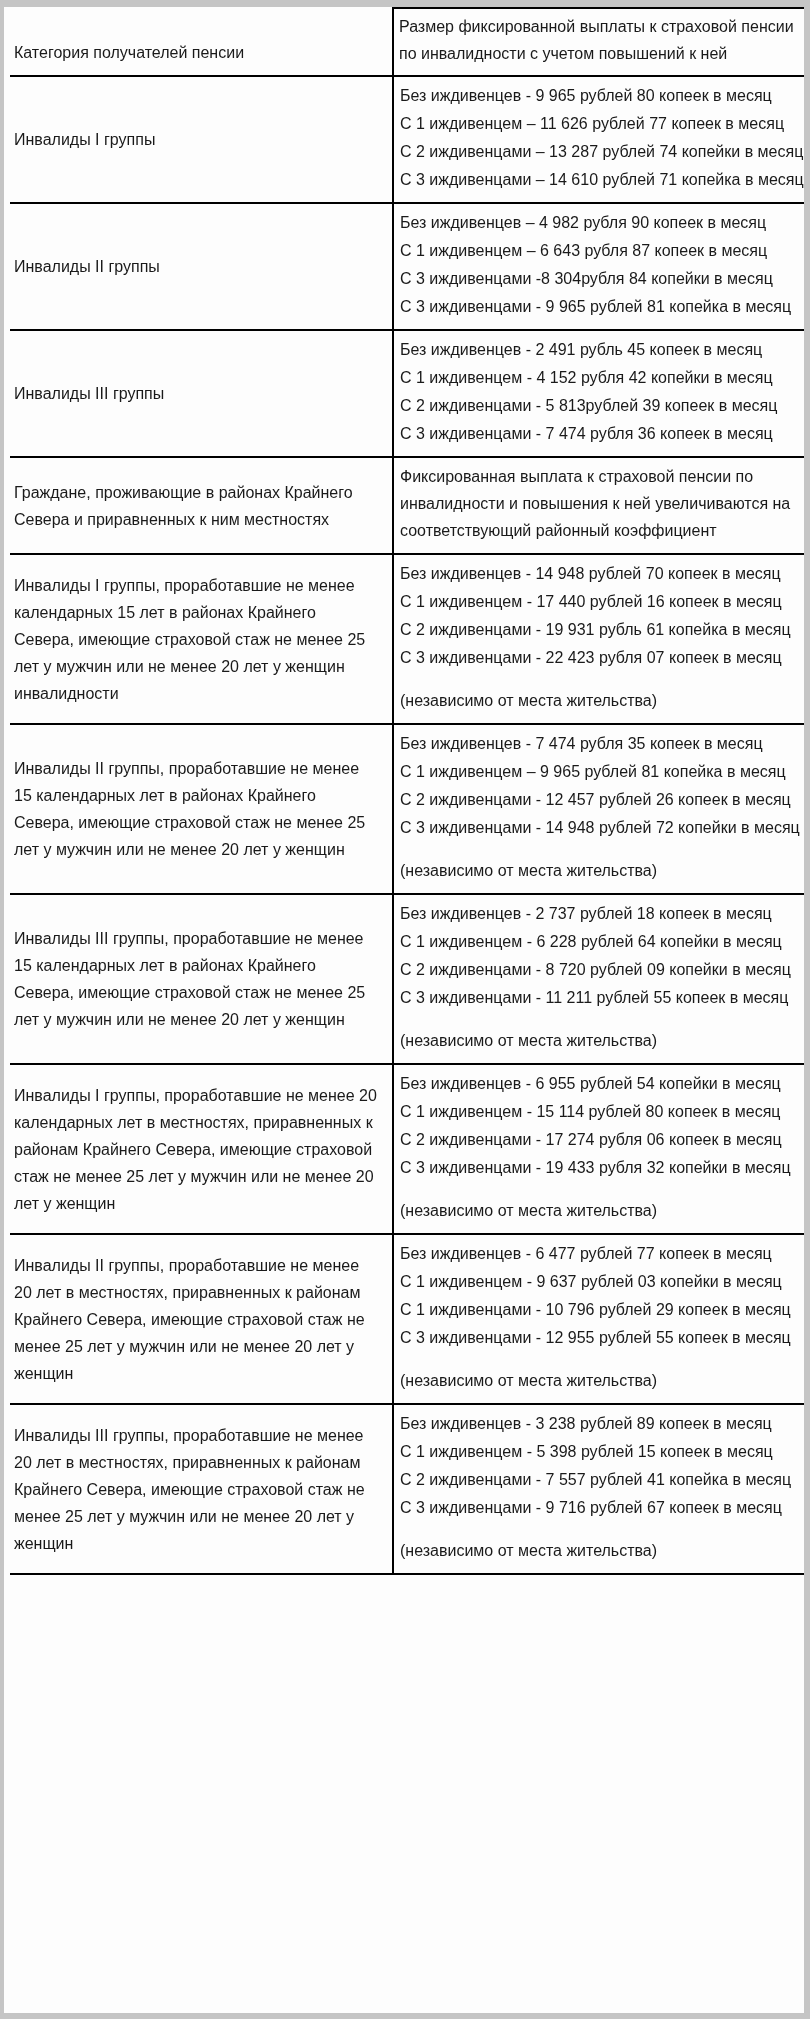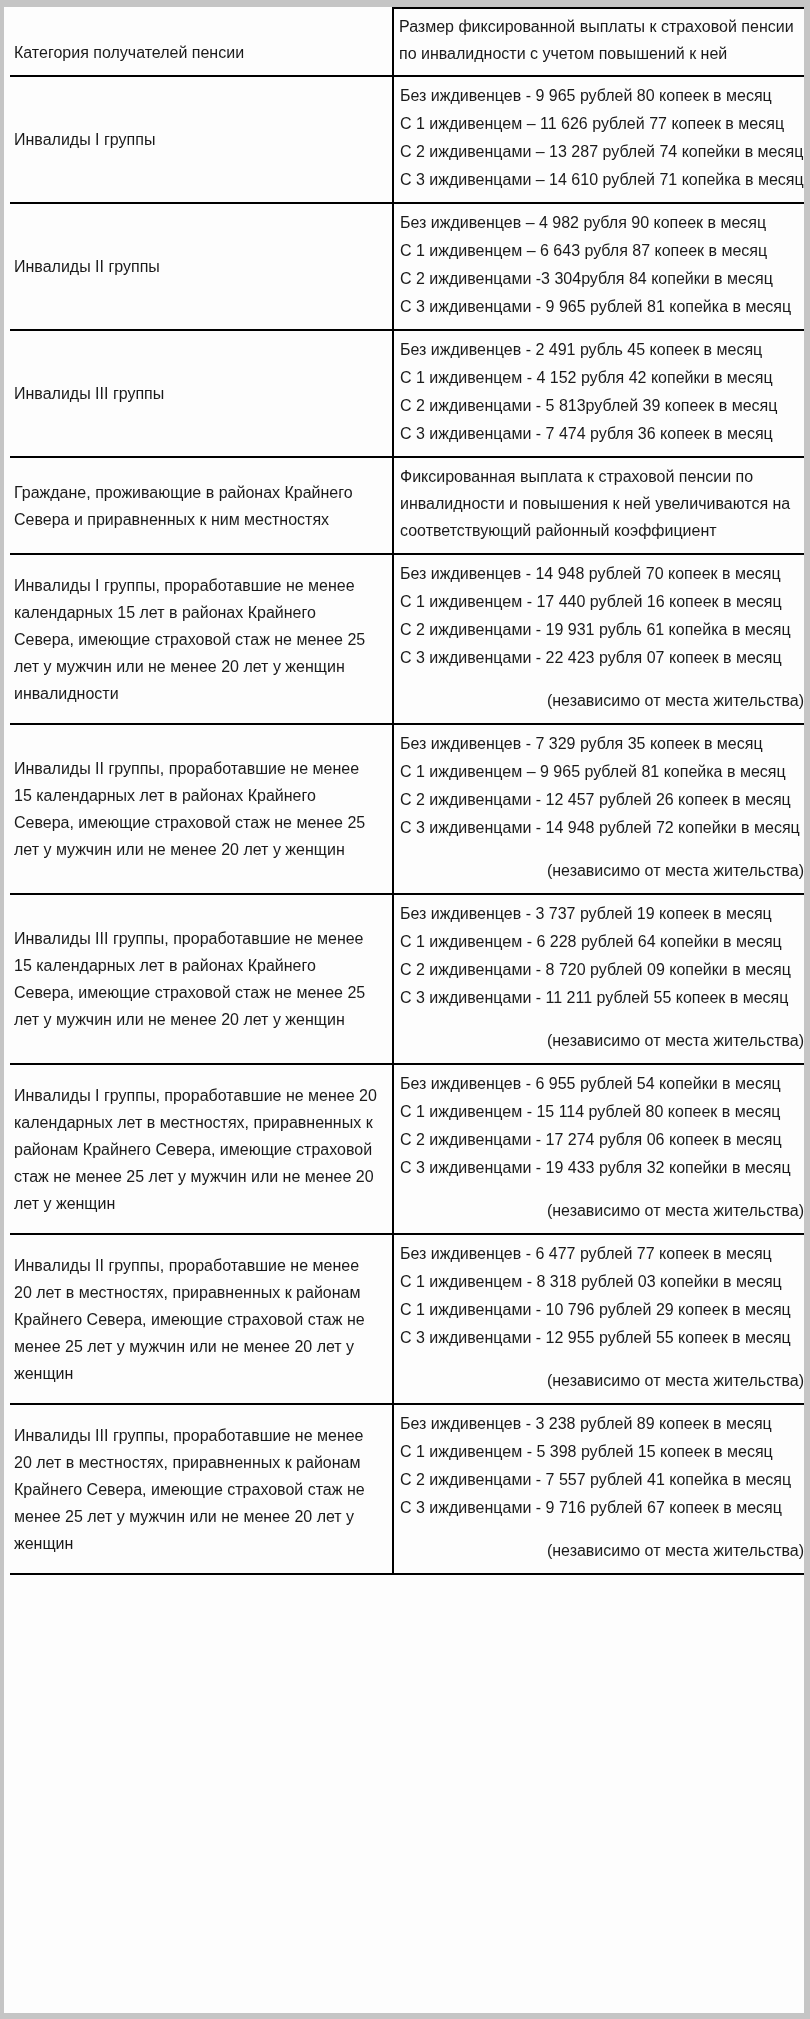--- a/index.html
+++ b/index.html
@@ -46,21 +46,21 @@
     padding:6px 12px 6px 4px;
   }
   .col-amt{
     vertical-align:top;
     border-left:2px solid var(--border);
     padding:4px 2px 8px 5px;
   }
   th.col-amt{border-top:2px solid var(--border);}
   th.col-cat{vertical-align:middle;padding-top:28px;}
   .col-amt p{margin:1px;}
-  .col-amt p.note{margin-top:16px;text-align:right;}
+  .col-amt p.note{margin-top:16px;}
 </style>
 </head>
 <body>
 
 <div class="frame">
   <table>
     <colgroup>
       <col class="c-cat">
       <col class="c-amt">
     </colgroup>
@@ -79,21 +79,21 @@
             <p>С 2 иждивенцами – 13 287 рублей 74 копейки в месяц</p>
             <p>С 3 иждивенцами – 14 610 рублей 71 копейка в месяц</p>
           </td>
   </tr>
 
   <tr>
     <td class="col-cat">Инвалиды II группы</td>
     <td class="col-amt">
             <p>Без иждивенцев – 4 982 рубля 90 копеек в месяц</p>
             <p>С 1 иждивенцем – 6 643 рубля 87 копеек в месяц</p>
-            <p>С 2 иждивенцами -3 304рубля 84 копейки в месяц</p>
+            <p>С 3 иждивенцами -8 304рубля 84 копейки в месяц</p>
             <p>С 3 иждивенцами - 9 965 рублей 81 копейка в месяц</p>
           </td>
   </tr>
 
   <tr>
     <td class="col-cat">Инвалиды III группы</td>
     <td class="col-amt">
             <p>Без иждивенцев - 2 491 рубль 45 копеек в месяц</p>
             <p>С 1 иждивенцем - 4 152 рубля 42 копейки в месяц</p>
             <p>С 2 иждивенцами - 5 813рублей 39 копеек в месяц</p>
@@ -115,32 +115,32 @@
             <p>С 1 иждивенцем - 17 440 рублей 16 копеек в месяц</p>
             <p>С 2 иждивенцами - 19 931 рубль 61 копейка в месяц</p>
             <p>С 3 иждивенцами - 22 423 рубля 07 копеек в месяц</p>
             <p class="note">(независимо от места жительства)</p>
           </td>
   </tr>
 
   <tr>
     <td class="col-cat">Инвалиды II группы, проработавшие не менее 15 календарных лет в районах Крайнего Севера, имеющие страховой стаж не менее 25 лет у мужчин или не менее 20 лет у женщин</td>
     <td class="col-amt">
-            <p>Без иждивенцев - 7 329 рубля 35 копеек в месяц</p>
+            <p>Без иждивенцев - 7 474 рубля 35 копеек в месяц</p>
             <p>С 1 иждивенцем – 9 965 рублей 81 копейка в месяц</p>
             <p>С 2 иждивенцами - 12 457 рублей 26 копеек в месяц</p>
             <p>С 3 иждивенцами - 14 948 рублей 72 копейки в месяц</p>
             <p class="note">(независимо от места жительства)</p>
           </td>
   </tr>
 
   <tr>
     <td class="col-cat">Инвалиды III группы, проработавшие не менее 15 календарных лет в районах Крайнего Севера, имеющие страховой стаж не менее 25 лет у мужчин или не менее 20 лет у женщин</td>
     <td class="col-amt">
-            <p>Без иждивенцев - 3 737 рублей 19 копеек в месяц</p>
+            <p>Без иждивенцев - 2 737 рублей 18 копеек в месяц</p>
             <p>С 1 иждивенцем - 6 228 рублей 64 копейки в месяц</p>
             <p>С 2 иждивенцами - 8 720 рублей 09 копейки в месяц</p>
             <p>С 3 иждивенцами - 11 211 рублей 55 копеек в месяц</p>
             <p class="note">(независимо от места жительства)</p>
           </td>
   </tr>
 
   <tr>
     <td class="col-cat">Инвалиды I группы, проработавшие не менее 20 календарных лет в местностях, приравненных к районам Крайнего Севера, имеющие страховой стаж не менее 25 лет у мужчин или не менее 20 лет у женщин</td>
     <td class="col-amt">
@@ -149,21 +149,21 @@
             <p>С 2 иждивенцами - 17 274 рубля 06 копеек в месяц</p>
             <p>С 3 иждивенцами - 19 433 рубля 32 копейки в месяц</p>
             <p class="note">(независимо от места жительства)</p>
           </td>
   </tr>
 
   <tr>
     <td class="col-cat">Инвалиды II группы, проработавшие не менее 20 лет в местностях, приравненных к районам Крайнего Севера, имеющие страховой стаж не менее 25 лет у мужчин или не менее 20 лет у женщин</td>
     <td class="col-amt">
             <p>Без иждивенцев - 6 477 рублей 77 копеек в месяц</p>
-            <p>С 1 иждивенцем - 8 318 рублей 03 копейки в месяц</p>
+            <p>С 1 иждивенцем - 9 637 рублей 03 копейки в месяц</p>
             <p>С 1 иждивенцами - 10 796 рублей 29 копеек в месяц</p>
             <p>С 3 иждивенцами - 12 955 рублей 55 копеек в месяц</p>
             <p class="note">(независимо от места жительства)</p>
           </td>
   </tr>
 
   <tr>
     <td class="col-cat">Инвалиды III группы, проработавшие не менее 20 лет в местностях, приравненных к районам Крайнего Севера, имеющие страховой стаж не менее 25 лет у мужчин или не менее 20 лет у женщин</td>
     <td class="col-amt">
             <p>Без иждивенцев - 3 238 рублей 89 копеек в месяц</p>

